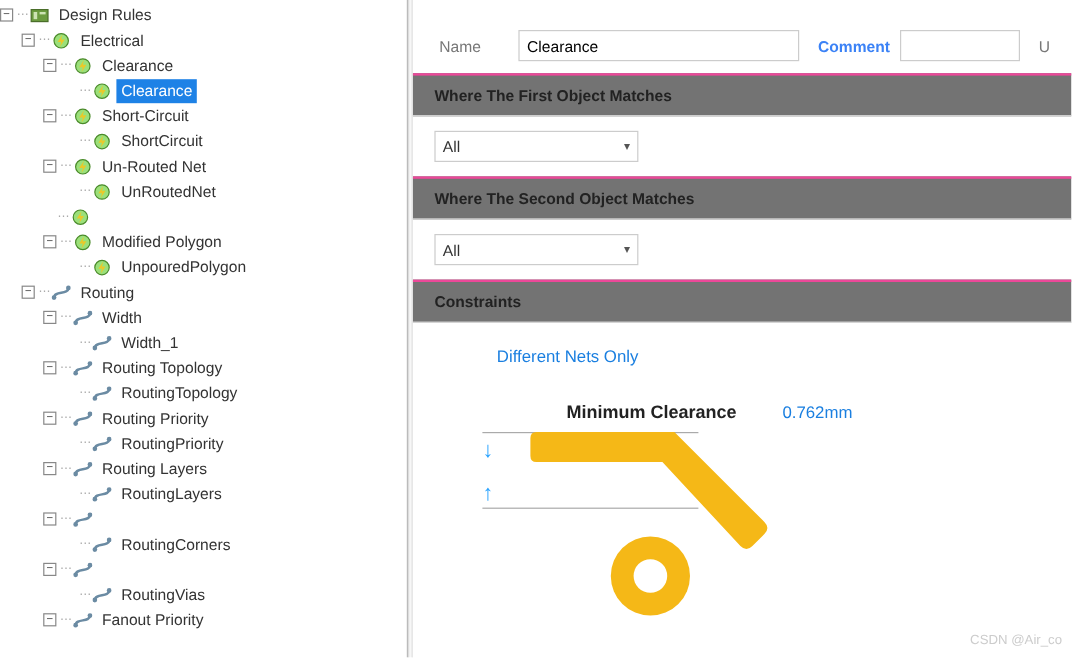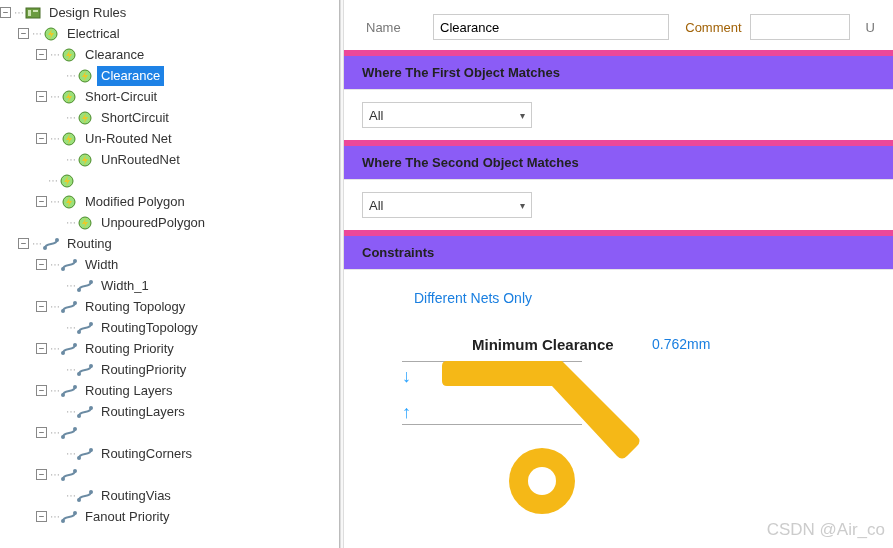--- a/index.html
+++ b/index.html
@@ -11,41 +11,41 @@
 
 .tree { padding:2px 0 30px 0; }
 .node { white-space:nowrap; line-height:20px; height:21px; display:flex; align-items:center; }
 .node .pad { display:inline-block; }
 .node .toggle { width:11px; height:11px; border:1px solid #888; font-size:9px; line-height:8px; text-align:center; margin-right:3px; color:#555; background:#fff; cursor:pointer; font-family:monospace;}
 .node .dots { color:#aaa; letter-spacing:-1px; margin-right:2px; font-size:10px;}
 .node .icon { width:16px; height:16px; display:inline-flex; align-items:center; justify-content:center; margin-right:4px; }
 .node .label { padding:0 4px; }
 .node.selected .label { background:#1e82e6; color:#fff; }
 
-.form-row { display:flex; align-items:center; padding:14px 18px 10px 22px; gap:8px; }
+.form-row { display:flex; align-items:center; padding:25px 18px 10px 22px; gap:8px; }
 .form-row .flabel { color:#777; width:60px; }
 .form-row input.name { width:240px; height:26px; border:1px solid #ccc; padding:0 6px; font-size:13px; }
 .form-row .spacer { flex:1; }
-.form-row .clabel { color:#a16207; }
+.form-row .clabel { color:#3b82f6;font-weight:bold; }
 .form-row input.comment { width:100px; height:26px; border:1px solid #ccc; }
 .form-row .ulabel { color:#777; margin-left:8px;}
-.section-head { background:#8b5cf6; border-top:6px solid #ec4899; border-bottom:1px solid #e5e5e5; padding:9px 18px; font-weight:600; color:#222;}
+.section-head { background:#737373; border-top:2px solid #ec4899; border-bottom:1px solid #e5e5e5; padding:9px 18px; font-weight:600; color:#222;}
 .section-body { padding:12px 18px; }
 .combo { display:inline-flex; align-items:center; border:1px solid #ccc; height:26px; width:170px; padding:0 6px; justify-content:space-between; cursor:pointer; background:#fff; }
 .combo .chev { font-size:10px; color:#555; }
 .diffnets { color:#1a7fe0; font-size:14px; padding:6px 40px 0 52px;}
 .constraints { padding:14px 18px; position:relative; }
 .minc-wrap { position:relative; height:210px; }
 .minc-title { position:absolute; left:110px; top:30px; font-weight:700; font-size:15px; color:#222;}
 .minc-val { position:absolute; left:290px; top:30px; color:#1a7fe0; font-size:14px; }
 .hr1 { position:absolute; left:40px; top:55px; width:180px; border-top:1px solid #aaa; }
 .hr2 { position:absolute; left:40px; top:118px; width:180px; border-top:1px solid #aaa; }
 .arrow { position:absolute; left:40px; color:#2aa3ff; font-size:18px; }
 .arrow.up1 { top:60px; } .arrow.up2 { top:96px; }
-.watermark { position:absolute; right:8px; bottom:8px; color:#ccc; font-size:17px; }
+.watermark { position:absolute; right:8px; bottom:8px; color:#ccc; font-size:11px; }
 </style>
 </head>
 <body>
 
 <div class="left">
   <div class="tree">
 
     <div class="node">
       <span class="pad" style="width:0"></span>
       <span class="toggle">−</span>

